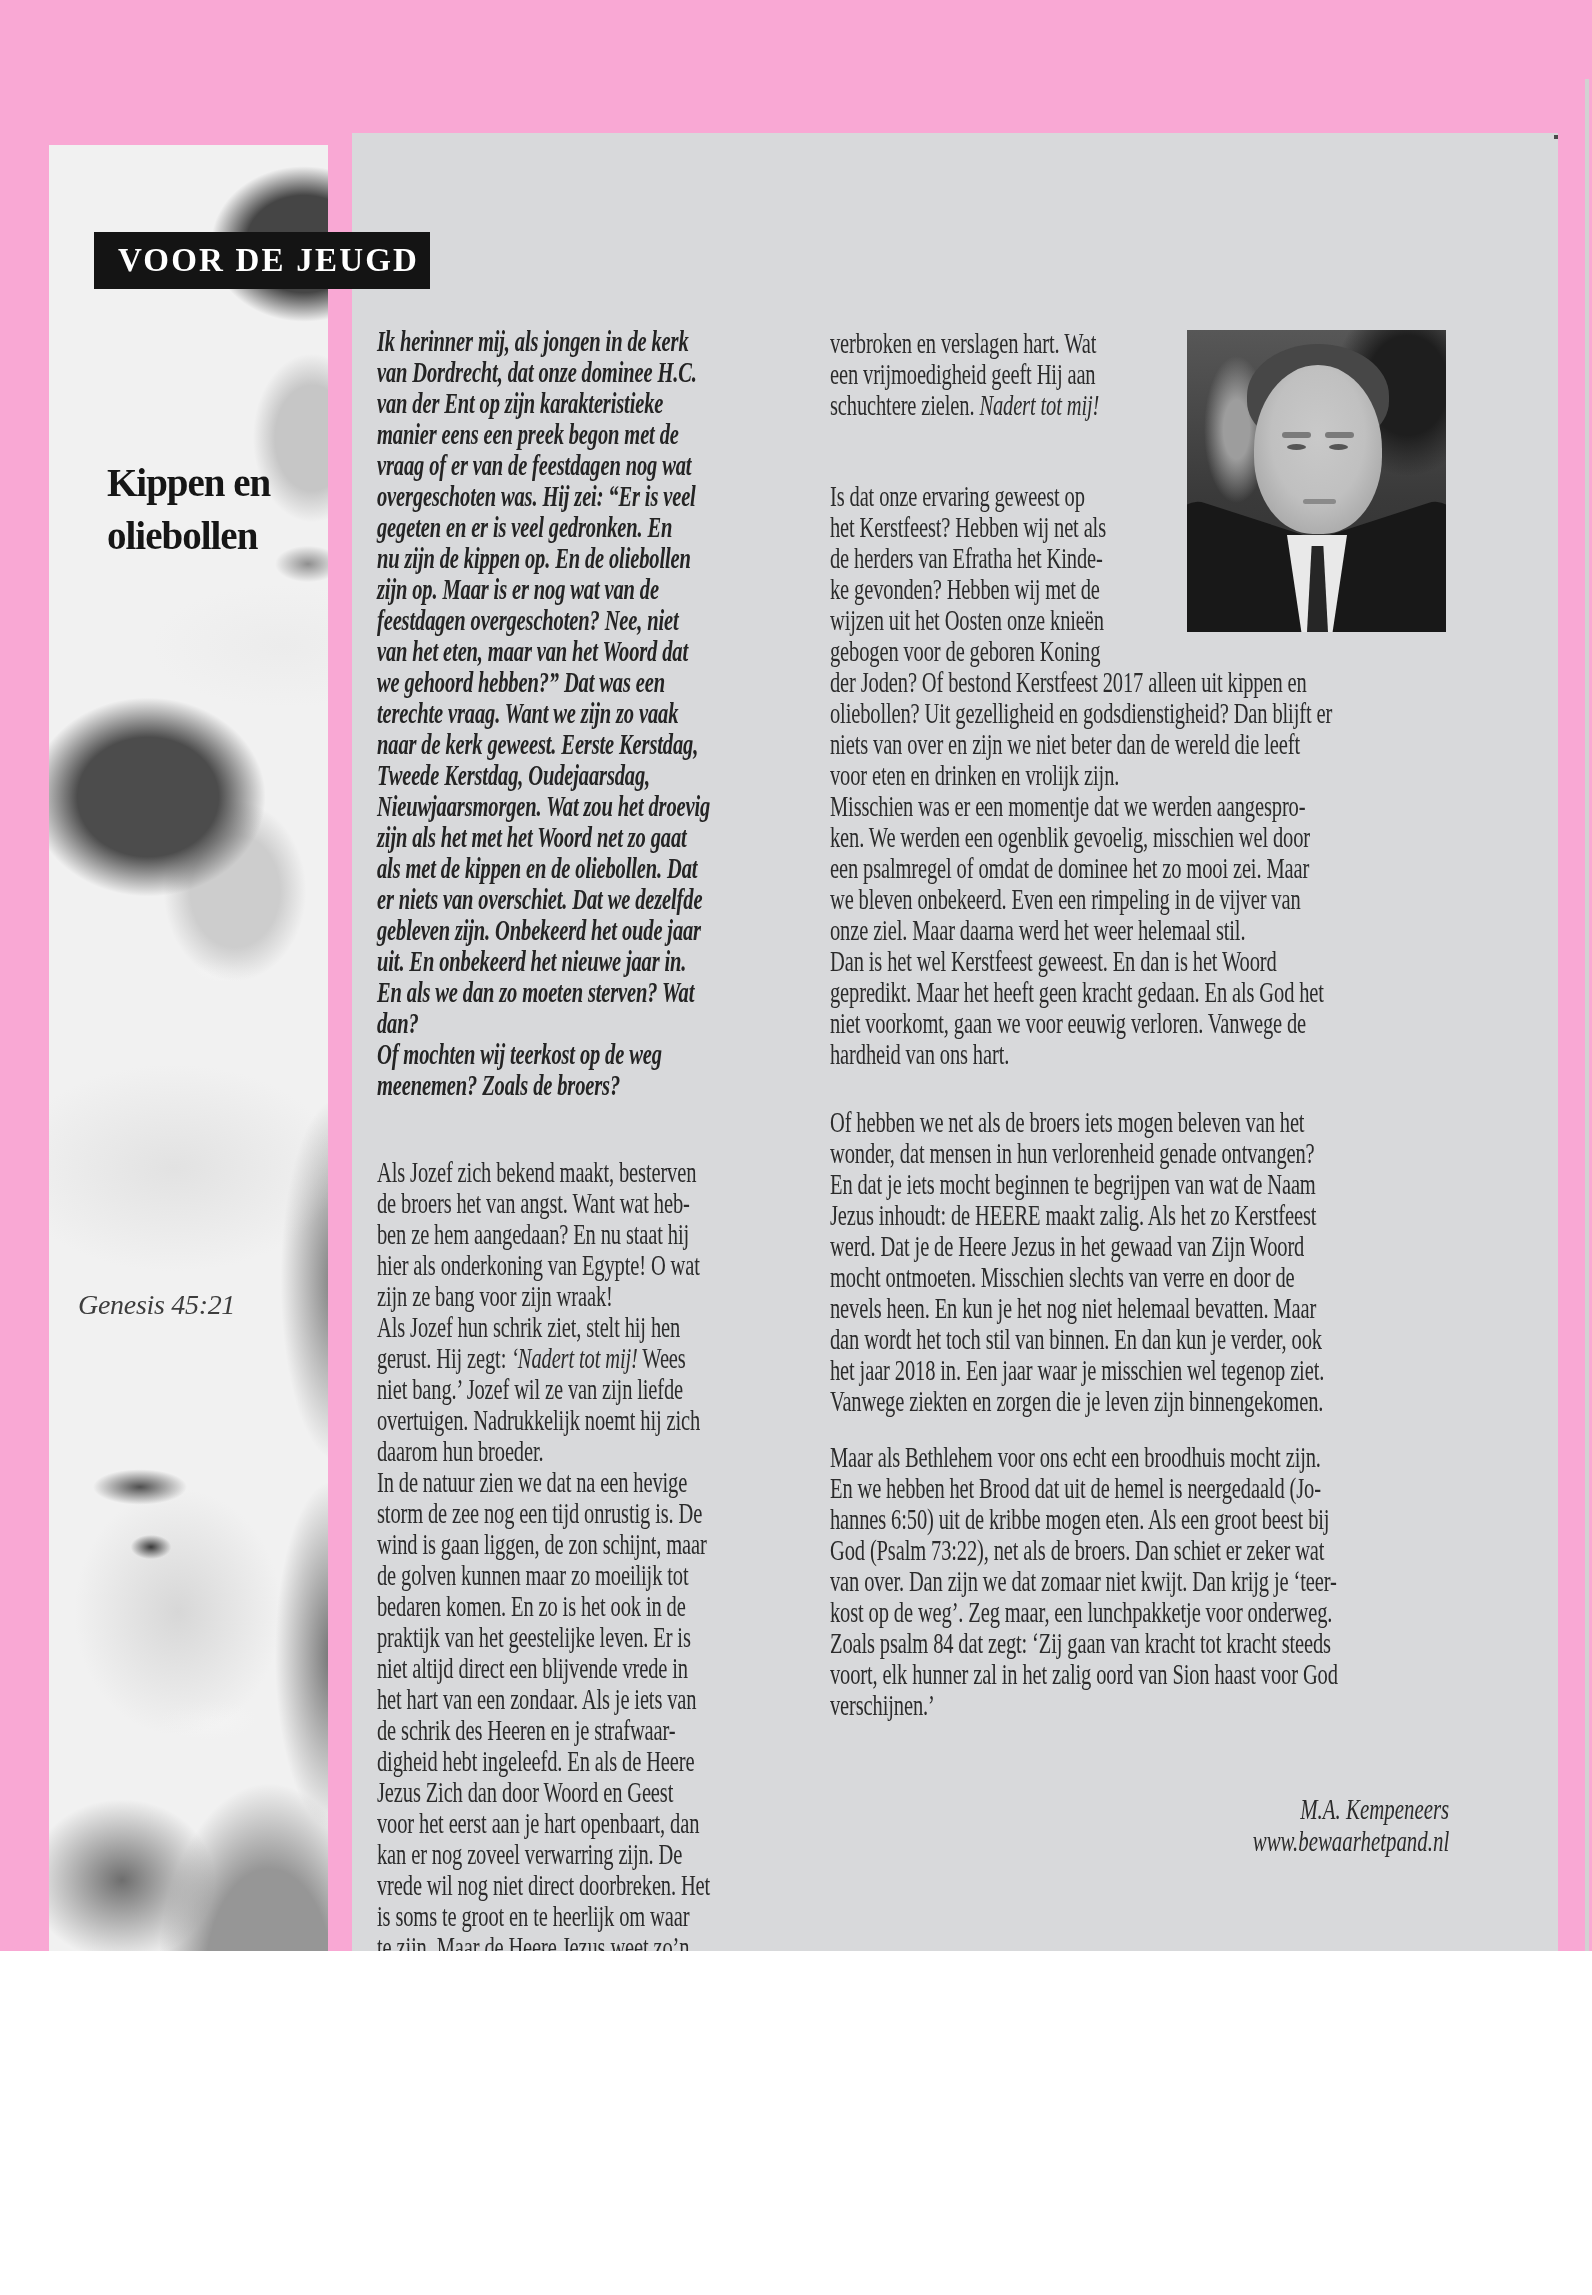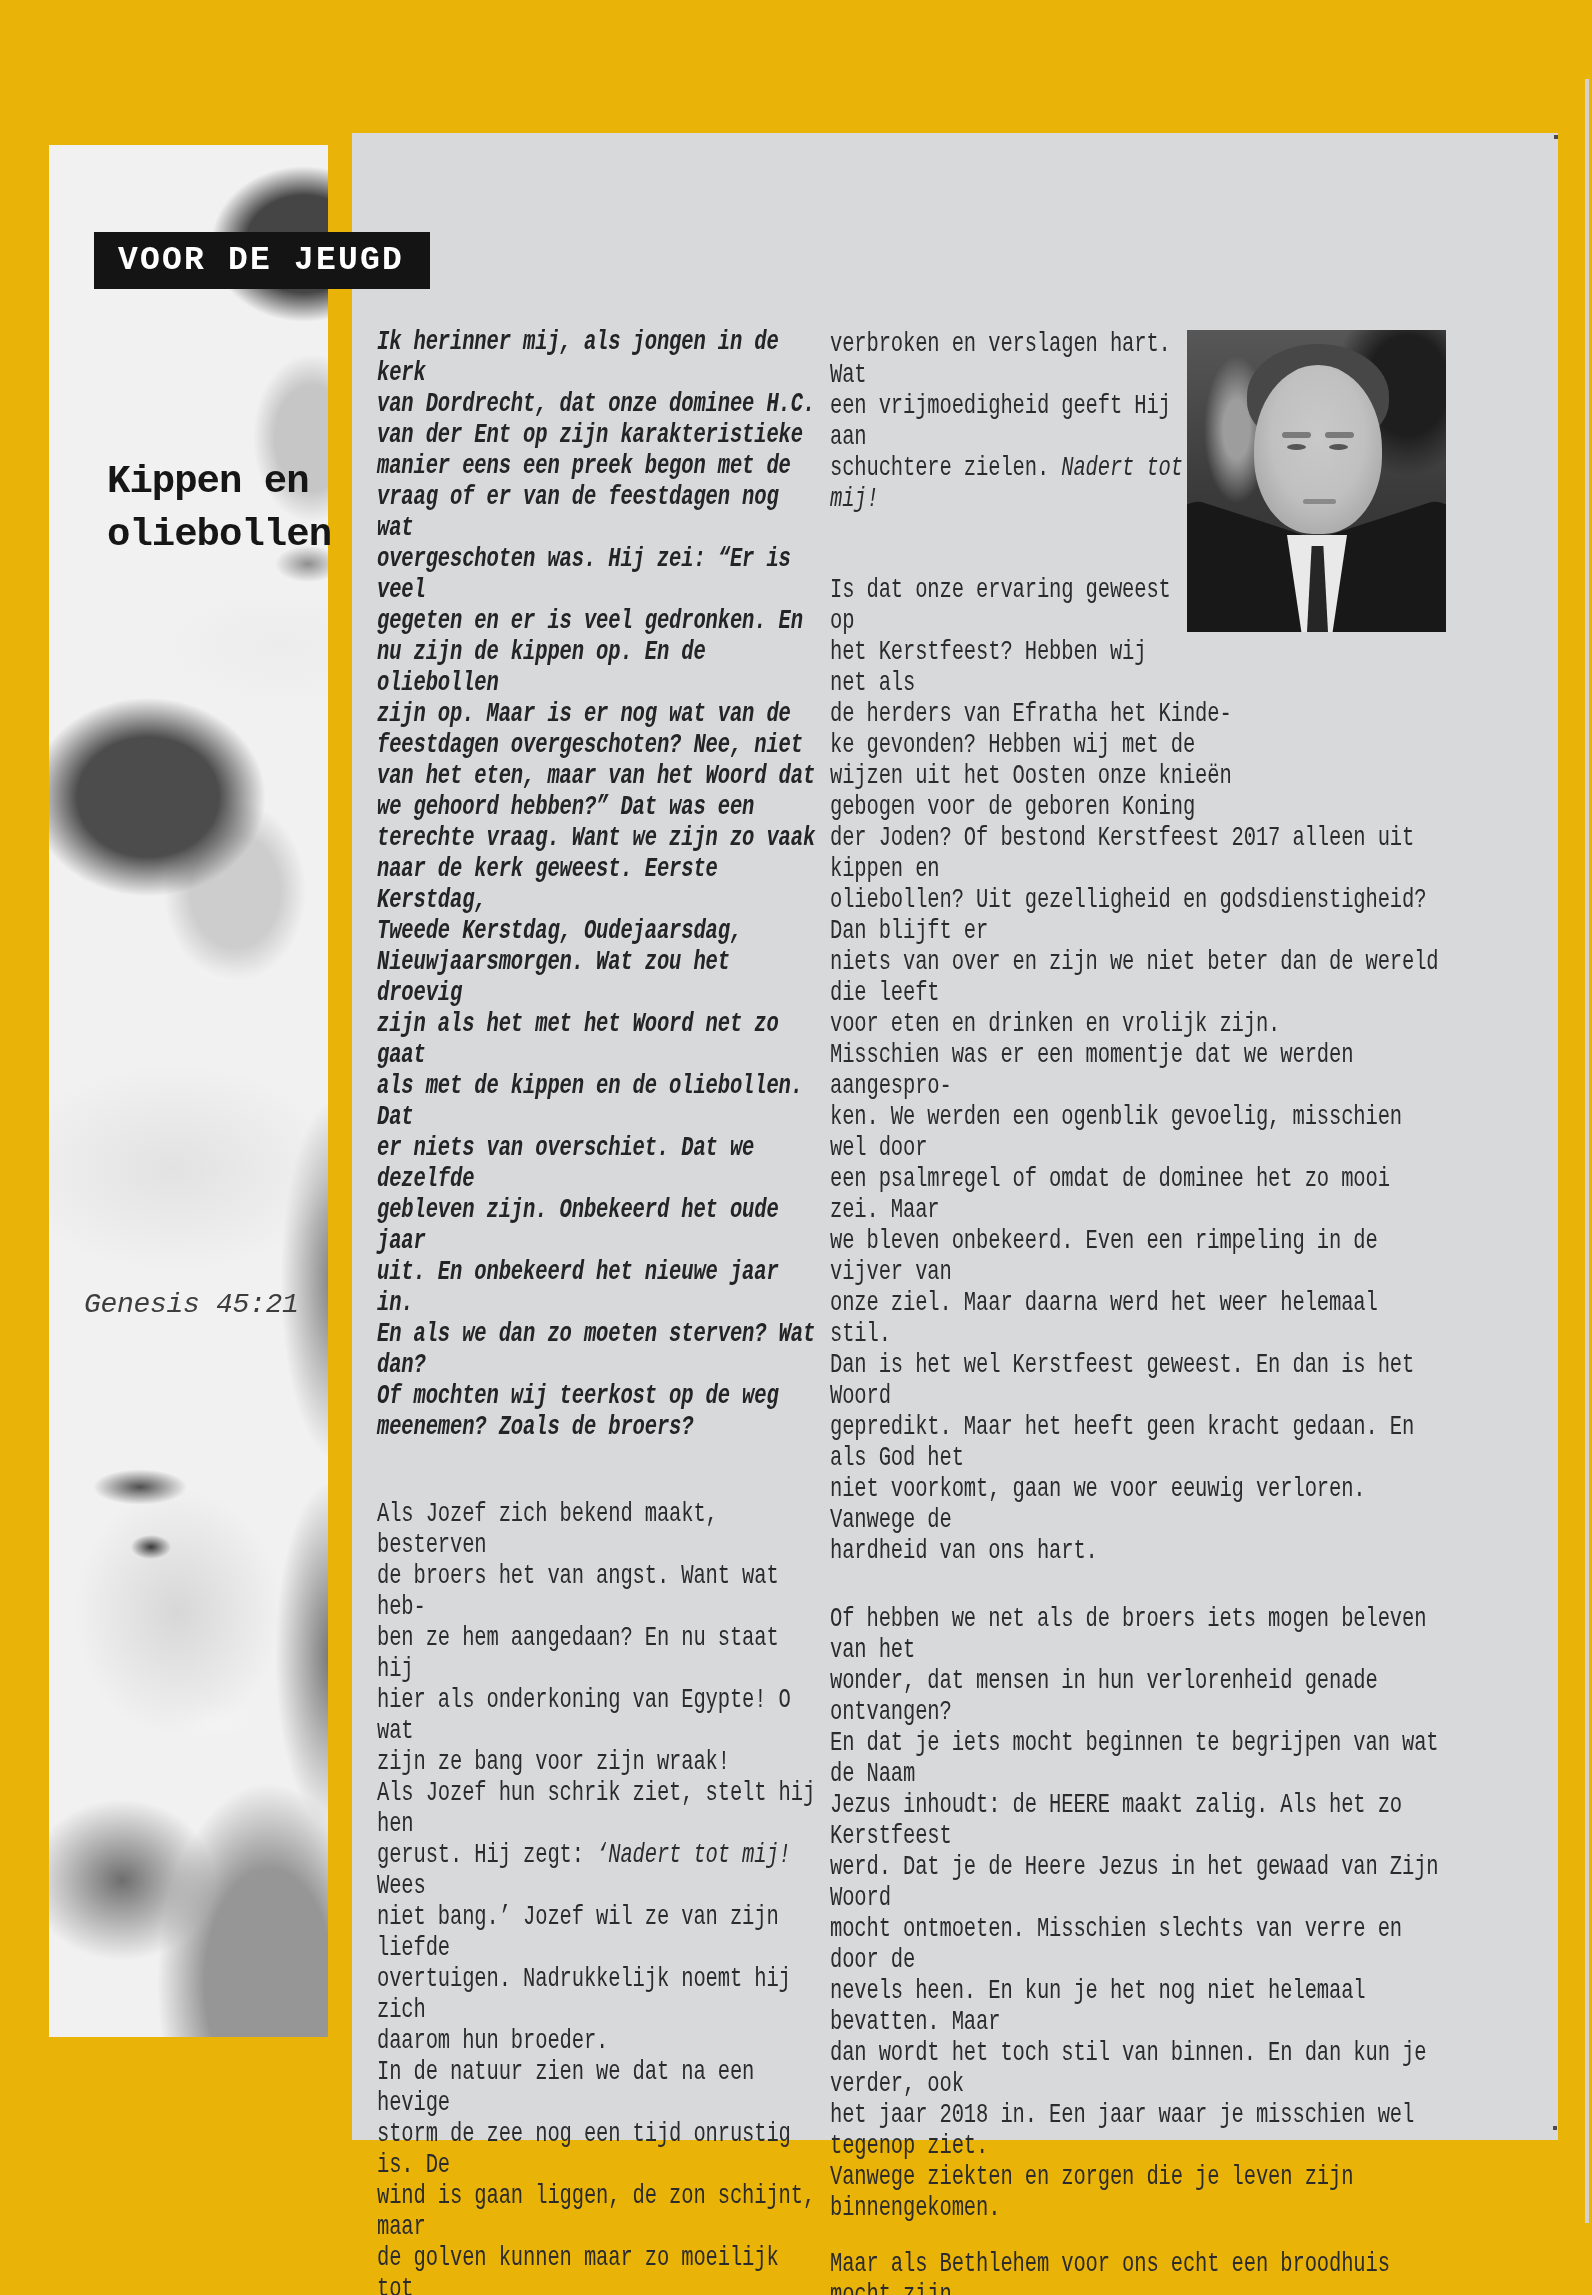--- a/index.html
+++ b/index.html
@@ -1,18 +1,18 @@
 <!DOCTYPE html>
 <html style="font-size:14px"><head>
 <meta charset="utf-8">
 <style>
   html,body{margin:0;padding:0;background:#ffffff;}
   .page{
-    position:relative;width:1592px;height:2295px;background:#eab308;overflow:hidden;
-    font-family:Liberation Mono, monospace;
+    position:relative;width:1592px;height:1951px;background:#f9a8d4;overflow:hidden;
+    font-family:Liberation Serif, serif;
   }
   
   .gray-panel{position:absolute;left:352px;top:133px;width:1206px;height:2007px;background:#d8d9db;}
   .tick{position:absolute;width:4.3px;height:4.3px;background:#4a4a4a;}
   .tick.tr{left:1554px;top:135px;}
   .tick.br{left:1553px;top:2126px;}
   .scan-edge{position:absolute;left:1585px;top:79px;width:3.5px;height:2144px;background:#d2d2d2;}
 
   
   .photo-strip{
@@ -45,21 +45,21 @@
   }
 
   
   .title{
     position:absolute;left:95px;top:444px;margin:12px;width:285px;
     font-size:39px;line-height:53px;font-weight:bold;color:#161616;letter-spacing:-1px;
   }
 
   
   .scripture{
-    position:absolute;left:84px;top:1290px;width:259px;
+    position:absolute;left:78px;top:1290px;width:259px;
     font-style:italic;font-size:28px;line-height:30px;color:#3d3d3d;letter-spacing:-0.3px;
   }
   .scripture .ref{margin:0 0 0 0;}
 
   
   .col{position:absolute;transform:scaleX(0.72);transform-origin:0 0;color:#2b2b2b;}
   .col p{margin:0;font-size:28.5px;letter-spacing:-0.2px;white-space:normal;}
   .col-mid{left:377px;top:326px;width:617px;}
   .col-mid p{line-height:31px;}
   .col-right{left:830px;top:328px;width:860px;}

